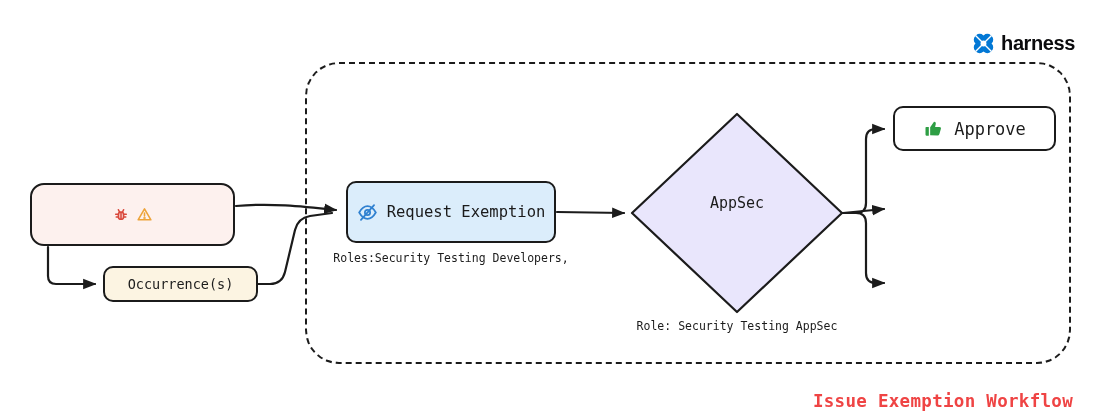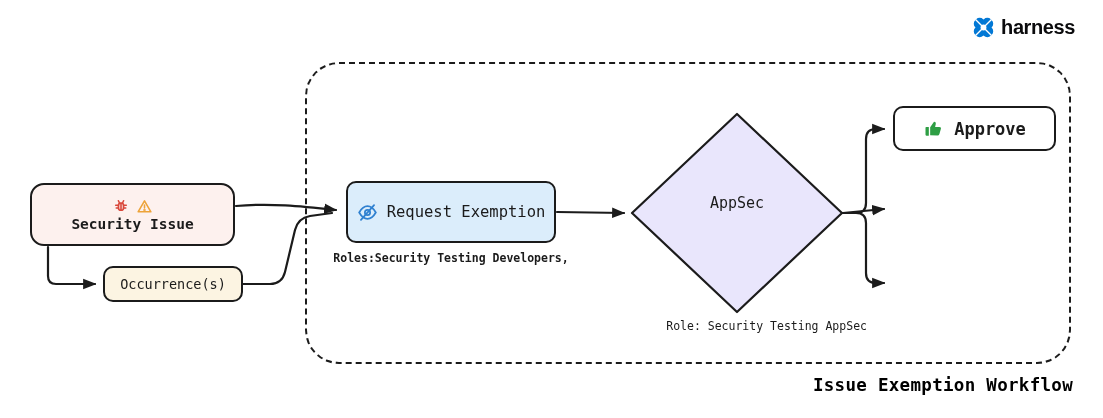--- a/index.html
+++ b/index.html
@@ -18,50 +18,50 @@
     display:flex;align-items:center;justify-content:center;background:#fff;
     box-sizing:border-box;
   }
   .security{
     left:30px;top:183px;width:205px;height:63px;border-radius:14px;
     background:#fdf1ee;flex-direction:column;gap:1px;
   }
   .security .node-label{font-size:14.5px;font-weight:700;}
   .icon-row{display:flex;align-items:center;gap:7px;}
   .occurrence{
-    left:103px;top:266px;width:140px;height:36px;border-radius:10px;
+    left:103px;top:266px;width:155px;height:36px;border-radius:10px;
     background:#fcf4e2;font-size:13.5px;font-weight:500;
   }
   .request{
     left:346px;top:181px;width:210px;height:62px;border-radius:10px;
     background:#dbedfb;gap:9px;font-size:15.5px;font-weight:500;
   }
   .outcome{
     left:893px;width:163px;height:45px;border-radius:10px;background:#ffffff;
-    gap:11px;font-size:17px;font-weight:700;
+    gap:11px;font-size:17px;font-weight:400;
   }
   .ic{display:inline-flex;align-items:center;justify-content:center;line-height:0;}
   .roles-note{
     position:absolute;left:326px;top:251px;width:250px;text-align:center;
-    font-size:11.5px;line-height:1.28;font-weight:700;
+    font-size:11.5px;line-height:1.28;font-weight:400;
   }
   .diamond-label{
     position:absolute;left:667px;top:192px;width:140px;text-align:center;
     font-size:15px;line-height:1.55;font-weight:500;
   }
   .role-note{
-    position:absolute;left:607px;top:319px;width:260px;text-align:right;
+    position:absolute;left:607px;top:319px;width:260px;text-align:center;
     font-size:11.5px;font-weight:500;
   }
   .diagram-title{
-    position:absolute;right:30px;top:375px;font-size:17.5px;font-weight:700;
-    letter-spacing:0.3px;color:#000000;
+    position:absolute;right:30px;top:391px;font-size:17.5px;font-weight:700;
+    letter-spacing:0.3px;color:#ef4444;
   }
   .brand{
-    position:absolute;top:14px;right:28px;display:flex;align-items:center;gap:4px;
+    position:absolute;top:30px;right:28px;display:flex;align-items:center;gap:4px;
     font-family:"Liberation Sans","DejaVu Sans",sans-serif;
   }
   .brand-name{font-size:20px;font-weight:700;color:#0b0b0d;letter-spacing:-0.4px;}
 </style>
 </head>
 <body>
 
 <div class="stage">
 
   <div class="dashed"></div>
@@ -112,21 +112,20 @@
         </svg>
       </span>
       <span class="ic">
         <svg width="17" height="17" viewBox="0 0 24 24" fill="none" stroke="#eda338" stroke-width="2.2" stroke-linecap="round" stroke-linejoin="round">
           <path d="M12 4 L21 19.5 H3 Z"></path>
           <path d="M12 10 V14"></path>
           <circle cx="12" cy="16.8" r="0.6" fill="#eda338"></circle>
         </svg>
       </span>
     </div>
-    <div class="node-label">Security Issue</div>
   </div>
 
   <div class="node occurrence">
     <span>Occurrence(s)</span>
   </div>
 
   <div class="node request">
     <span class="ic">
       <svg width="21" height="21" viewBox="0 0 24 24" fill="none" stroke="#2f80d0" stroke-width="2" stroke-linecap="round">
         <path d="M2.5 12 C5.5 6.8 9 4.8 12 4.8 C15 4.8 18.5 6.8 21.5 12 C18.5 17.2 15 19.2 12 19.2 C9 19.2 5.5 17.2 2.5 12 Z"></path>

